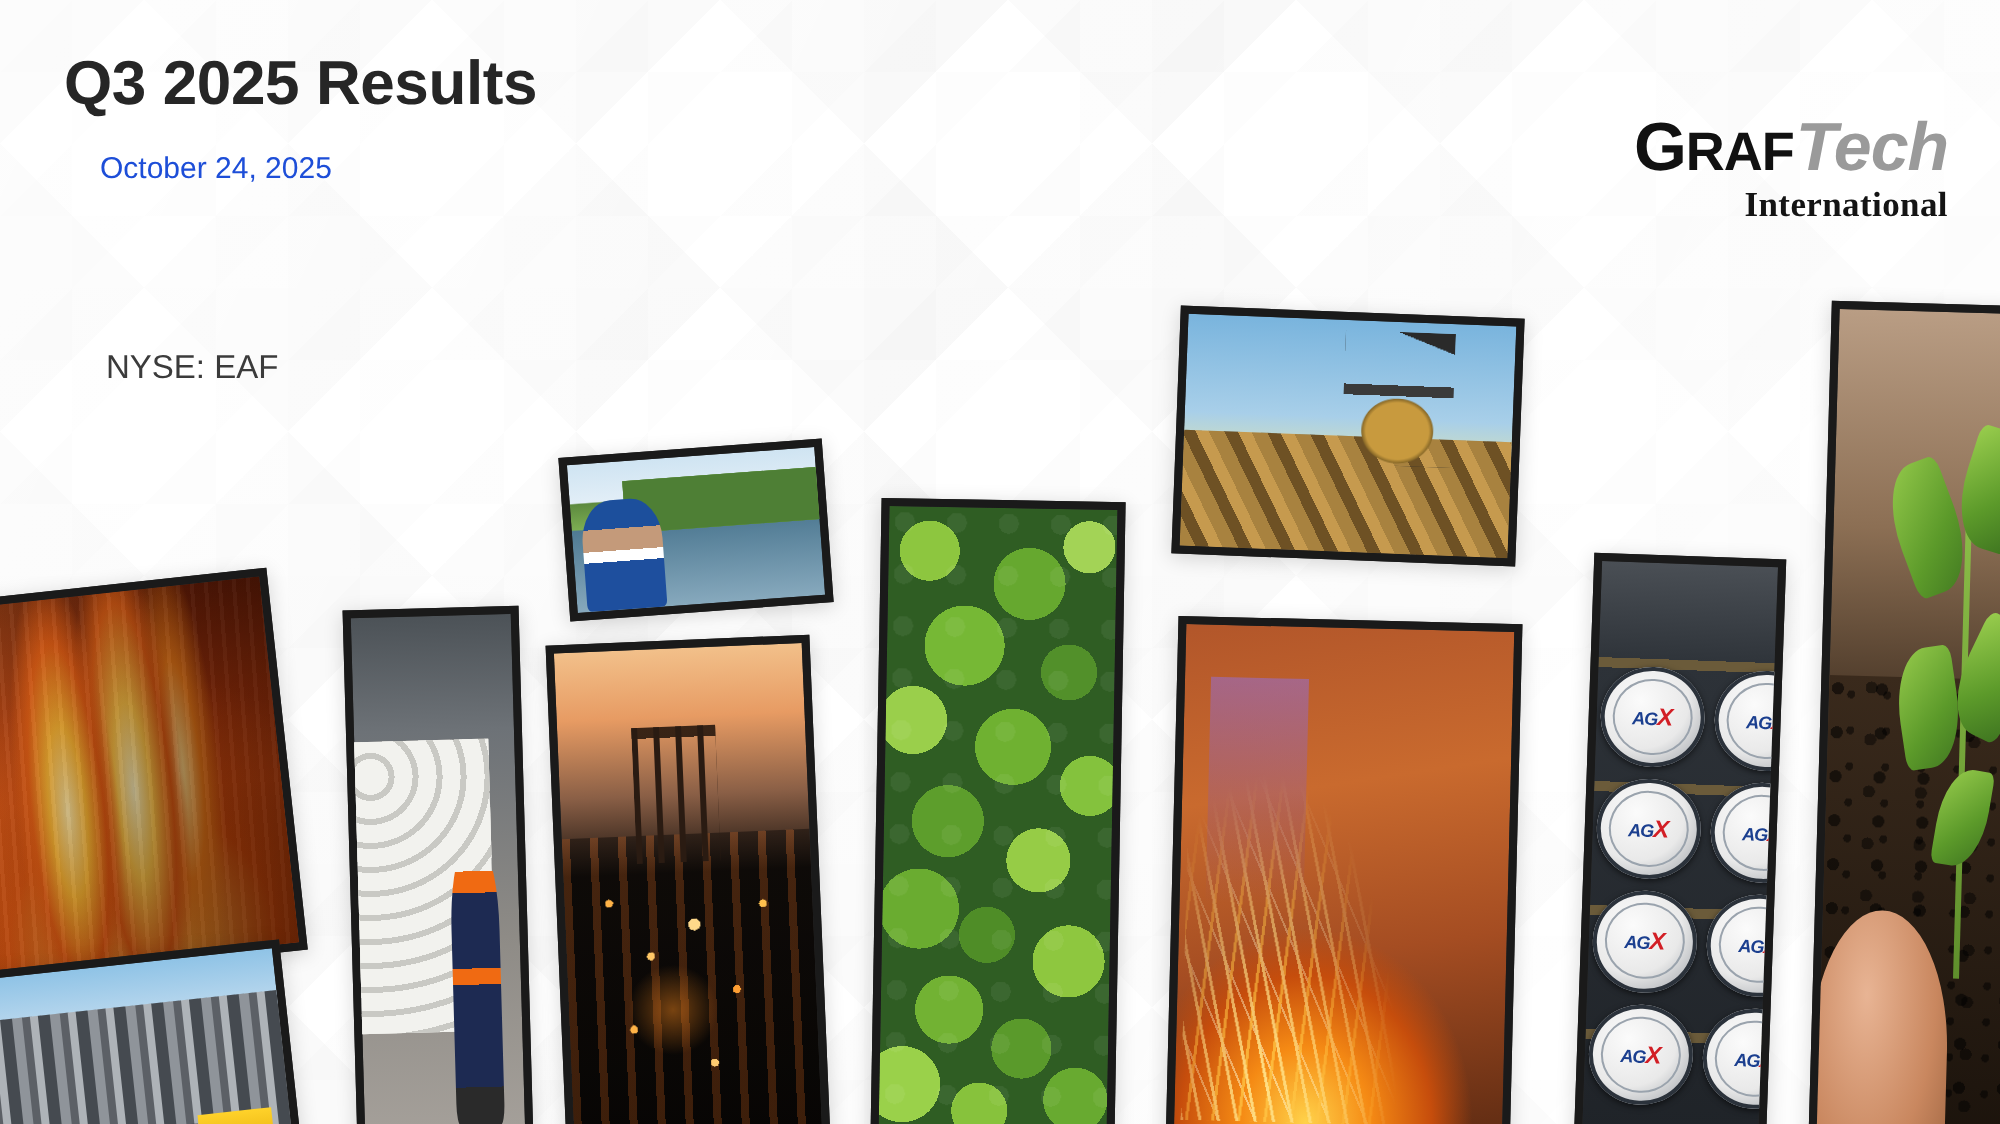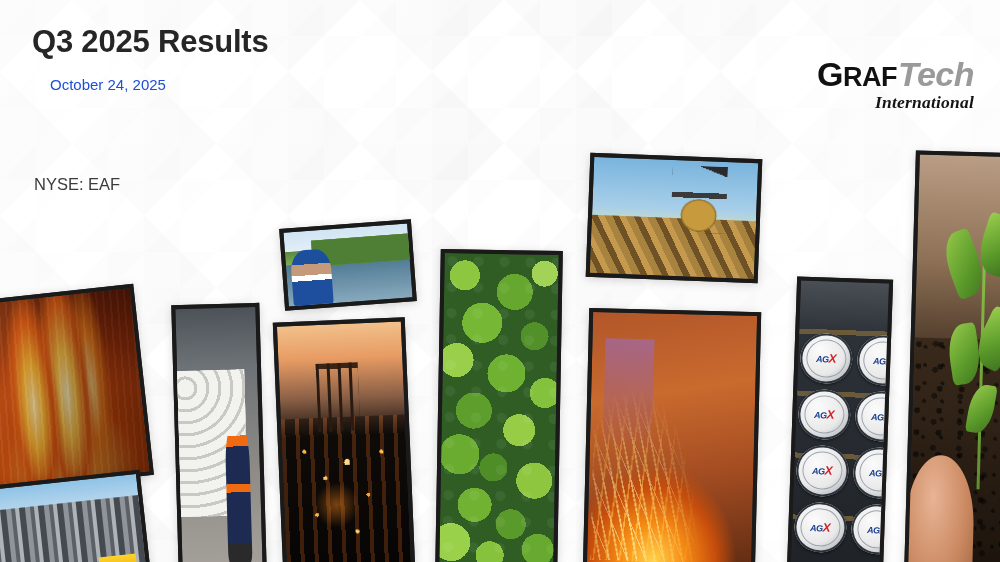--- a/index.html
+++ b/index.html
@@ -48,21 +48,21 @@
   .subtitle {
     position: absolute;
     left: 50px;
     top: 76px;
     font-size: 15px;
     color: #1d4ed8;
     white-space: nowrap;
   }
   .ticker {
     position: absolute;
-    left: 34px;
+    left: 53px;
     top: 172px;
     font-size: 16.5px;
     color: #3b3b3b;
     line-height: 24px;
     white-space: nowrap;
   }
   .ticker div { white-space: nowrap; }
 
   
   .logo {
@@ -86,21 +86,20 @@
   }
   .logo-graf .sm { font-size: 27px; }
   .logo-tech {
     color: #9a9a9a;
     font-style: italic;
     font-weight: bold;
     margin-left: 1px;
   }
   .logo-sub {
     font-family: "Liberation Serif", serif;
-    font-style: italic;
     font-weight: bold;
     font-size: 17.5px;
     color: #141414;
     margin-top: 3px;
     letter-spacing: 0.2px;
     white-space: nowrap;
   }
 
   
   .panel {

